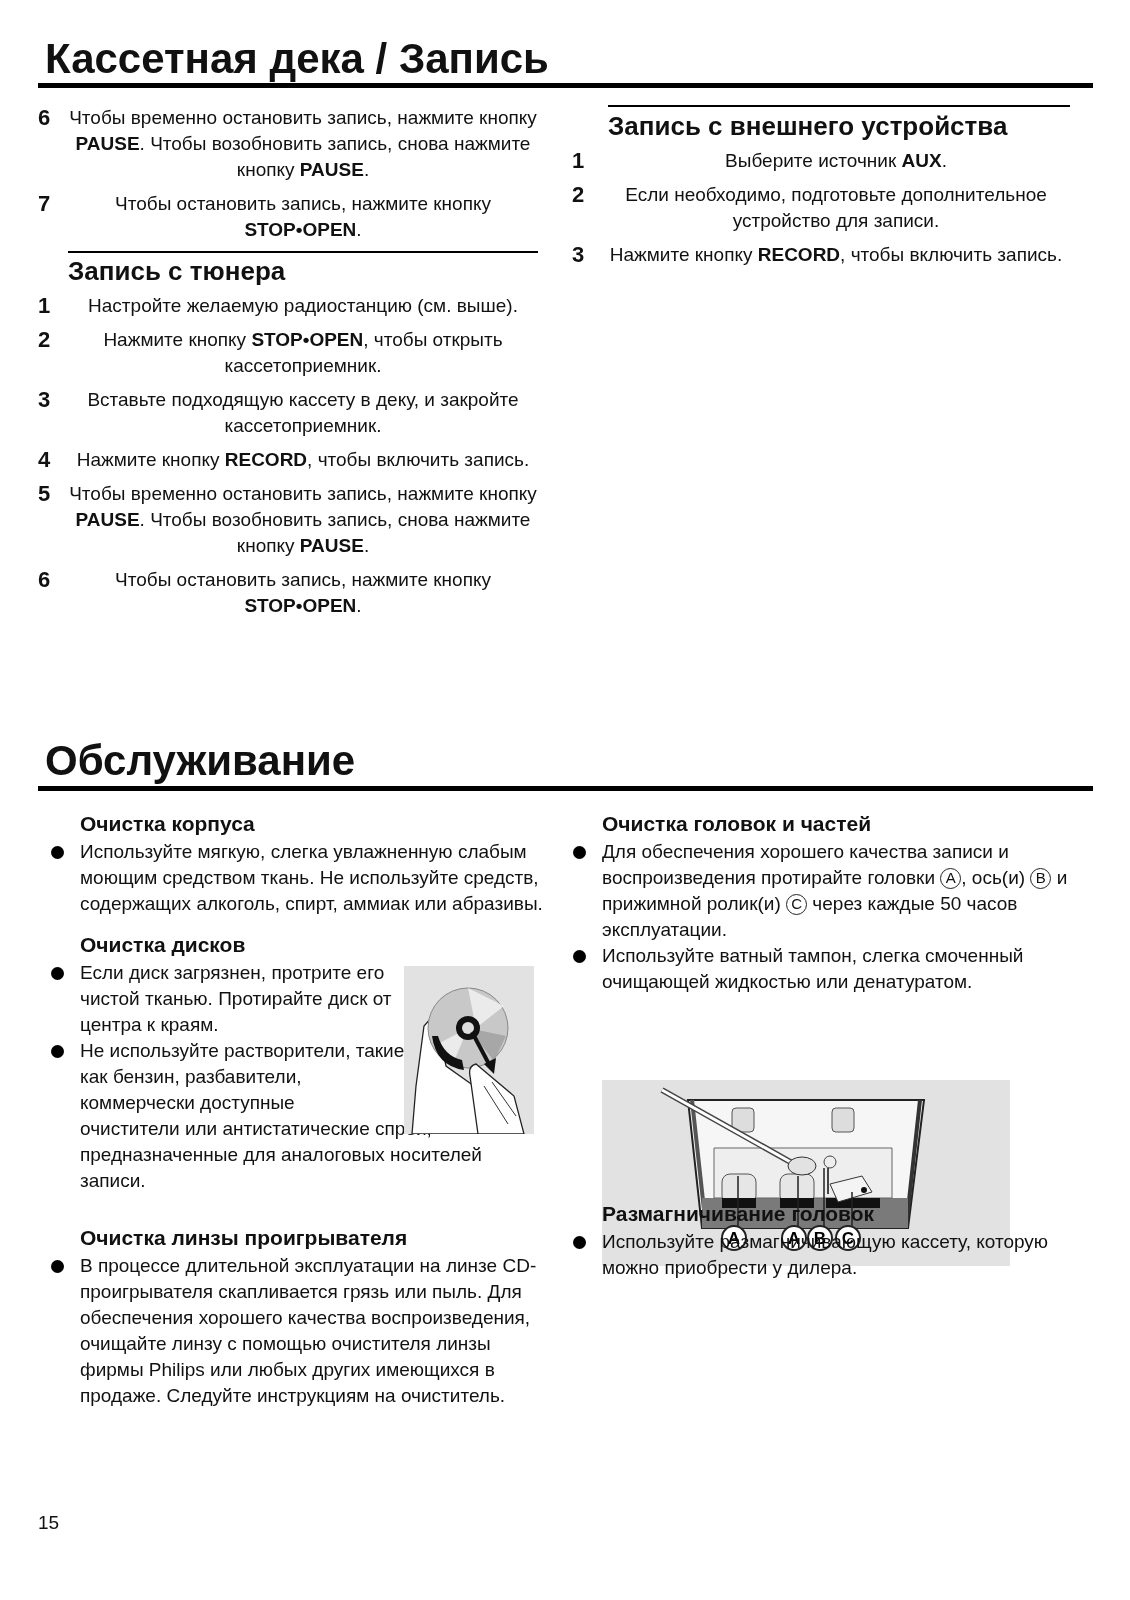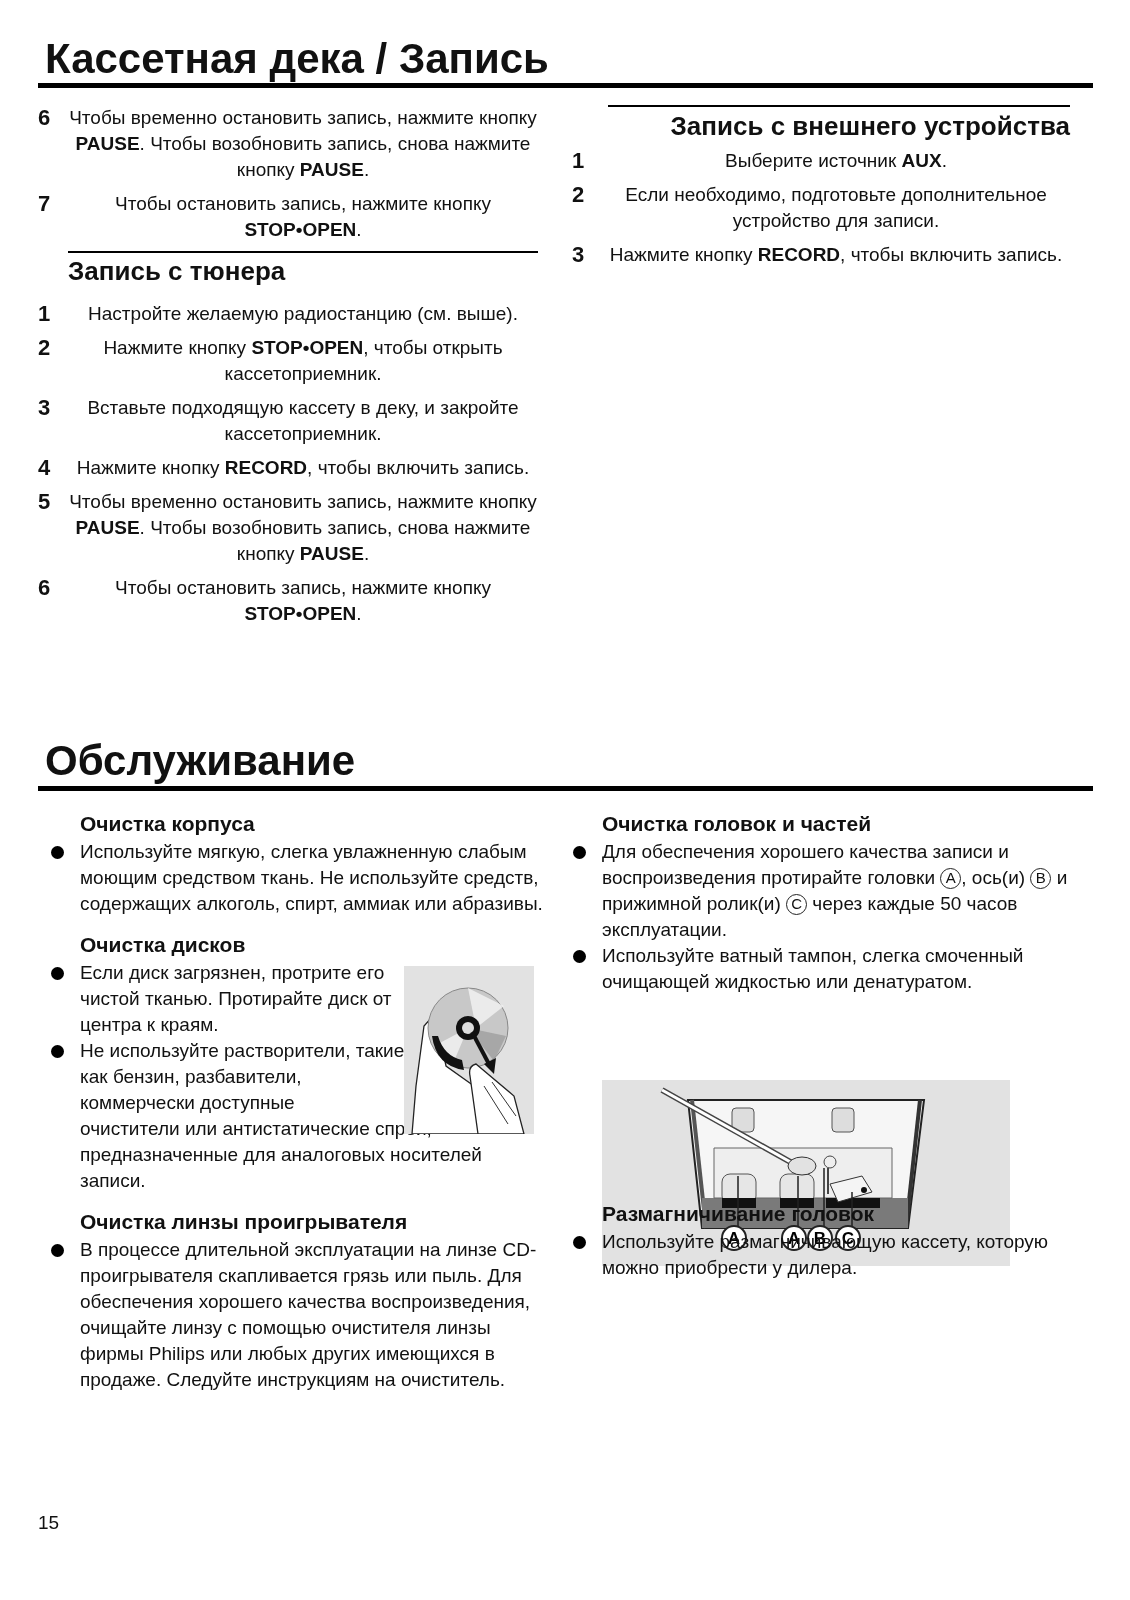--- a/index.html
+++ b/index.html
@@ -52,21 +52,21 @@
         <span class="num">6</span>
         <span class="txt"><span>Чтобы временно остановить запись, нажмите кнопку </span><b>PAUSE</b><span>. Чтобы возобновить запись, снова нажмите кнопку </span><b>PAUSE</b><span>.</span></span>
       </div>
       <div class="step">
         <span class="num">7</span>
         <span class="txt"><span>Чтобы остановить запись, нажмите кнопку </span><b>STOP•OPEN</b><span>.</span></span>
       </div>
     </div>
 
   <div class="sub-rule" style="margin-left:30px; margin-top:6px;"></div>
-  <div class="section-title" style="margin-left:30px; margin-top:4px; margin-bottom:14px;">Запись с тюнера</div>
+  <div class="section-title" style="margin-left:30px; margin-top:4px; margin-bottom:6px;">Запись с тюнера</div>
   <div id="tuner-steps">
       <div class="step">
         <span class="num">1</span>
         <span class="txt"><span>Настройте желаемую радиостанцию (см. выше).</span></span>
       </div>
       <div class="step">
         <span class="num">2</span>
         <span class="txt"><span>Нажмите кнопку </span><b>STOP•OPEN</b><span>, чтобы открыть кассетоприемник.</span></span>
       </div>
       <div class="step">
@@ -83,21 +83,21 @@
       </div>
       <div class="step">
         <span class="num">6</span>
         <span class="txt"><span>Чтобы остановить запись, нажмите кнопку </span><b>STOP•OPEN</b><span>.</span></span>
       </div>
     </div>
 </div>
 
 <div class="col" style="left:572px; top:105px; width:498px;">
   <div class="sub-rule" style="margin-left:36px;"></div>
-  <div class="section-title" style="margin-left:36px; margin-top:5px; margin-bottom:6px;text-align:right;">Запись с внешнего устройства</div>
+  <div class="section-title" style="margin-left:36px; margin-top:5px; margin-bottom:6px;">Запись с внешнего устройства</div>
   <div id="ext-steps">
       <div class="step">
         <span class="num">1</span>
         <span class="txt"><span>Выберите источник </span><b>AUX</b><span>.</span></span>
       </div>
       <div class="step">
         <span class="num">2</span>
         <span class="txt"><span>Если необходимо, подготовьте дополнительное устройство для записи.</span></span>
       </div>
       <div class="step">
@@ -128,21 +128,21 @@
         <span class="dot"></span>
         <span class="txt">Не используйте растворители, такие как бензин, разбавители, коммерчески доступные</span>
       </div>
     </div>
     <div style="width:145px;"></div>
   </div>
   <div class="bullet indent" style="padding-left:30px;">
     <span class="txt">очистители или антистатические спреи, предназначенные для аналоговых носителей записи.</span>
   </div>
 
-  <div class="sub-title indent" style="margin-top:14px;">Очистка линзы проигрывателя</div>
+  <div class="sub-title indent" style="margin-top:30px;">Очистка линзы проигрывателя</div>
   <div class="bullet">
     <span class="dot"></span>
     <span class="txt">В процессе длительной эксплуатации на линзе CD-проигрывателя скапливается грязь или пыль. Для обеспечения хорошего качества воспроизведения, очищайте линзу с помощью очистителя линзы фирмы Philips или любых других имеющихся в продаже. Следуйте инструкциям на очиститель.</span>
   </div>
 </div>
 
 <div class="figure" style="left:404px; top:966px; width:130px; height:168px;">
   <svg width="130" height="168" viewBox="0 0 130 168">
     <path d="M8 168 L12 120 L20 60 L38 40 L44 46 L36 70 L42 100 L70 120 L90 130 L100 168 Z" fill="#fff" stroke="#222" stroke-width="1.3"></path>
     <circle cx="64" cy="62" r="40" fill="#c8c8c8" stroke="#888"></circle>

